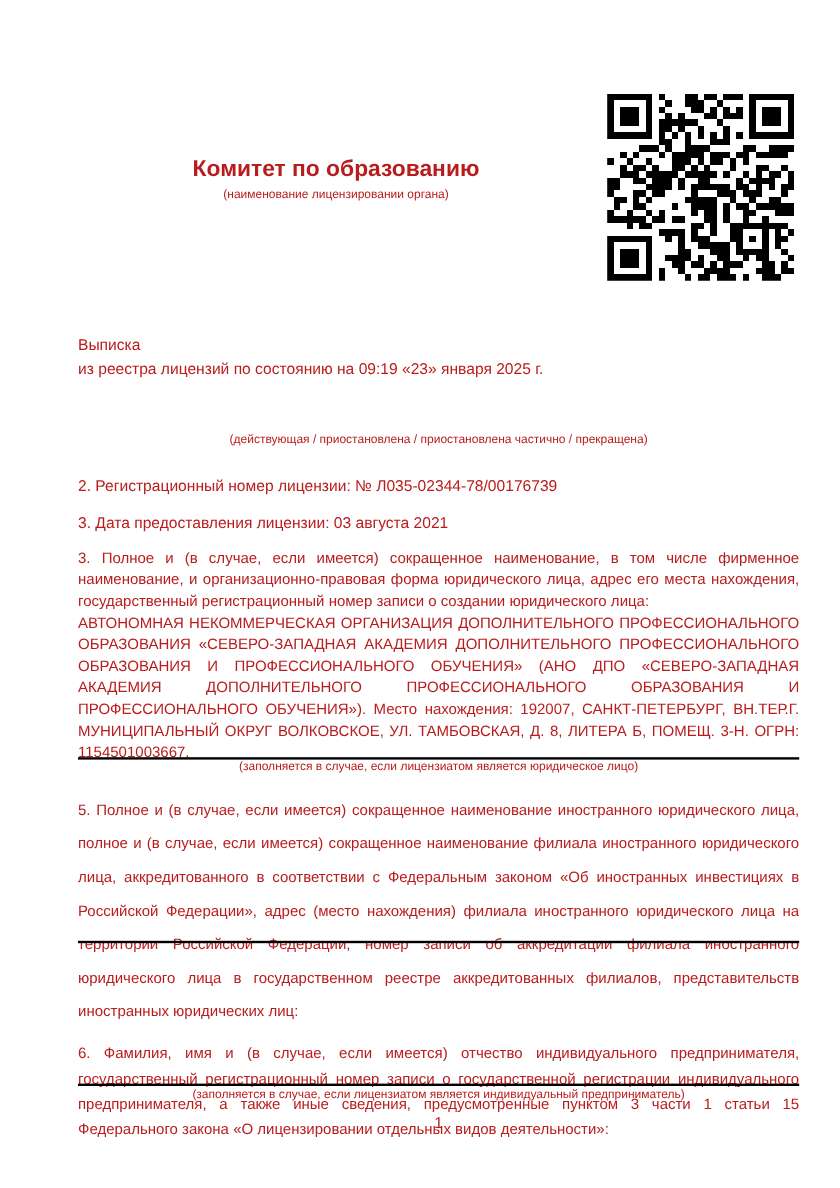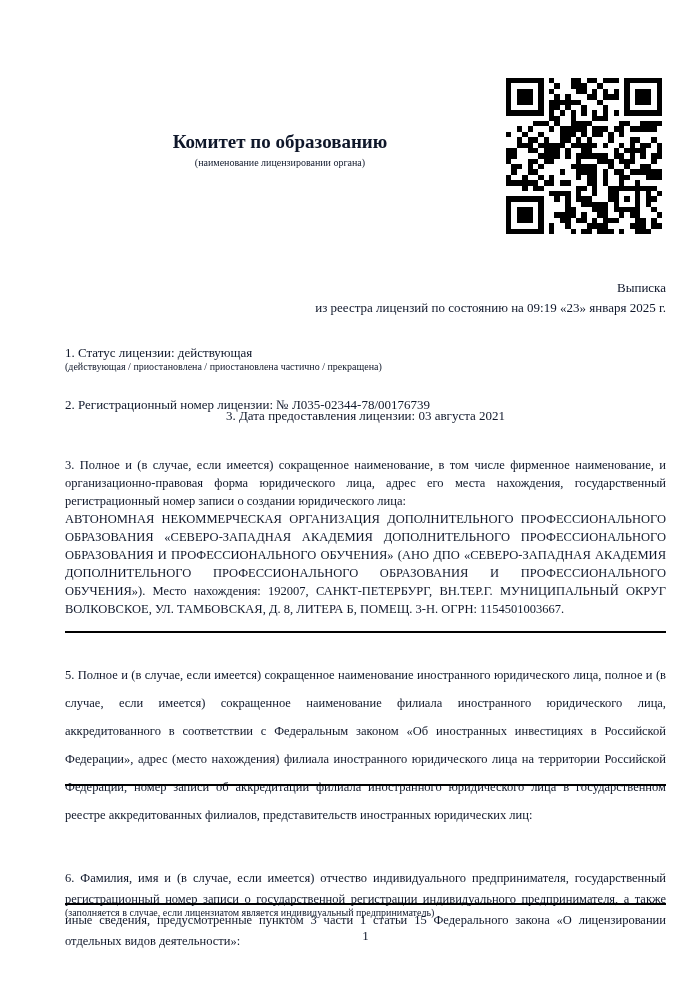--- a/index.html
+++ b/index.html
@@ -1,41 +1,41 @@
 <!DOCTYPE html>
 <html lang="ru"><head>
 <meta charset="utf-8">
 <style>
   html,body{margin:0;padding:0;background:#ffffff;}
   .page{
     position:relative;
     width:700px;height:990px;
     background:#ffffff;
-    color:#0f172a;
-    font-family:Liberation Serif, serif;
+    color:#b91c1c;
+    font-family:Liberation Sans, sans-serif;
     overflow:hidden;
   }
   .abs{position:absolute;left:65px;width:601px;}
   
   .org-block{position:absolute;left:65px;top:130px;width:430px;text-align:center;}
   .org-name{font-size:19px;font-weight:bold;line-height:23px;}
   .org-caption{font-size:10px;line-height:12px;margin-top:4px;}
   .qr-box{position:absolute;left:506px;top:78px;width:156px;height:156px;}
   
-  .doc-title{top:278px;text-align:right;font-size:13px;line-height:20px;}
+  .doc-title{top:278px;text-align:left;font-size:13px;line-height:20px;}
   
   .line-item{font-size:13px;line-height:15px;}
   .item1{top:345px;}
   .item2{top:397px;}
-  .item3{top:408px;text-align:center;}
+  .item3{top:428px;}
   .para{font-size:12.5px;text-align:justify;}
   .item4{top:456px;line-height:18px;}
   .item5{top:661px;line-height:28px;}
   .item6{top:868px;line-height:21px;}
-  .caption{font-size:10px;line-height:12px;text-align:left;}
+  .caption{font-size:10px;line-height:12px;text-align:center;}
   .cap1{top:361px;}
   .cap4{top:634px;}
   .cap5{top:788px;}
   .cap6{top:907px;}
   .rule{height:2px;background:#000;}
   .rule4{top:631px;}
   .rule5{top:784px;}
   .rule6{top:903px;}
   .pagenum{top:928px;text-align:center;font-size:13px;}
 </style>
@@ -483,32 +483,32 @@
         <rect x="25" y="28" width="1" height="1" fill="#000"></rect>
         <rect x="26" y="28" width="1" height="1" fill="#000"></rect>
       </svg>
   </div>
 
   <div class="abs doc-title">
     <div>Выписка</div>
     <div>из реестра лицензий по состоянию на 09:19 «23» января 2025 г.</div>
   </div>
 
-  <div class="abs line-item item1">1. Статус лицензии: действующая</div>
   <div class="abs caption cap1">(действующая / приостановлена / приостановлена частично / прекращена)</div>
 
   <div class="abs line-item item2">2. Регистрационный номер лицензии: № Л035-02344-78/00176739</div>
 
   <div class="abs line-item item3">3. Дата предоставления лицензии: 03 августа 2021</div>
 
   <div class="abs para item4">
     <div>3. Полное и (в случае, если имеется) сокращенное наименование, в том числе фирменное наименование, и организационно-правовая форма юридического лица, адрес его места нахождения, государственный регистрационный номер записи о создании юридического лица:</div>
     <div>АВТОНОМНАЯ НЕКОММЕРЧЕСКАЯ ОРГАНИЗАЦИЯ ДОПОЛНИТЕЛЬНОГО ПРОФЕССИОНАЛЬНОГО ОБРАЗОВАНИЯ «СЕВЕРО-ЗАПАДНАЯ АКАДЕМИЯ ДОПОЛНИТЕЛЬНОГО ПРОФЕССИОНАЛЬНОГО ОБРАЗОВАНИЯ И ПРОФЕССИОНАЛЬНОГО ОБУЧЕНИЯ» (АНО ДПО «СЕВЕРО-ЗАПАДНАЯ АКАДЕМИЯ ДОПОЛНИТЕЛЬНОГО ПРОФЕССИОНАЛЬНОГО ОБРАЗОВАНИЯ И ПРОФЕССИОНАЛЬНОГО ОБУЧЕНИЯ»). Место нахождения: 192007, САНКТ-ПЕТЕРБУРГ, ВН.ТЕР.Г. МУНИЦИПАЛЬНЫЙ ОКРУГ ВОЛКОВСКОЕ, УЛ. ТАМБОВСКАЯ, Д. 8, ЛИТЕРА Б, ПОМЕЩ. 3-Н. ОГРН: 1154501003667.</div>
   </div>
   <div class="abs rule rule4"></div>
+  <div class="abs caption cap4">(заполняется в случае, если лицензиатом является юридическое лицо)</div>
 
   <div class="abs para item5">5. Полное и (в случае, если имеется) сокращенное наименование иностранного юридического лица, полное и (в случае, если имеется) сокращенное наименование филиала иностранного юридического лица, аккредитованного в соответствии с Федеральным законом «Об иностранных инвестициях в Российской Федерации», адрес (место нахождения) филиала иностранного юридического лица на территории Российской Федерации, номер записи об аккредитации филиала иностранного юридического лица в государственном реестре аккредитованных филиалов, представительств иностранных юридических лиц:</div>
   <div class="abs rule rule5"></div>
 
   <div class="abs para item6">6. Фамилия, имя и (в случае, если имеется) отчество индивидуального предпринимателя, государственный регистрационный номер записи о государственной регистрации индивидуального предпринимателя, а также иные сведения, предусмотренные пунктом 3 части 1 статьи 15 Федерального закона «О лицензировании отдельных видов деятельности»:</div>
   <div class="abs rule rule6"></div>
   <div class="abs caption cap6">(заполняется в случае, если лицензиатом является индивидуальный предприниматель)</div>
 
   <div class="abs pagenum">1</div>
 

